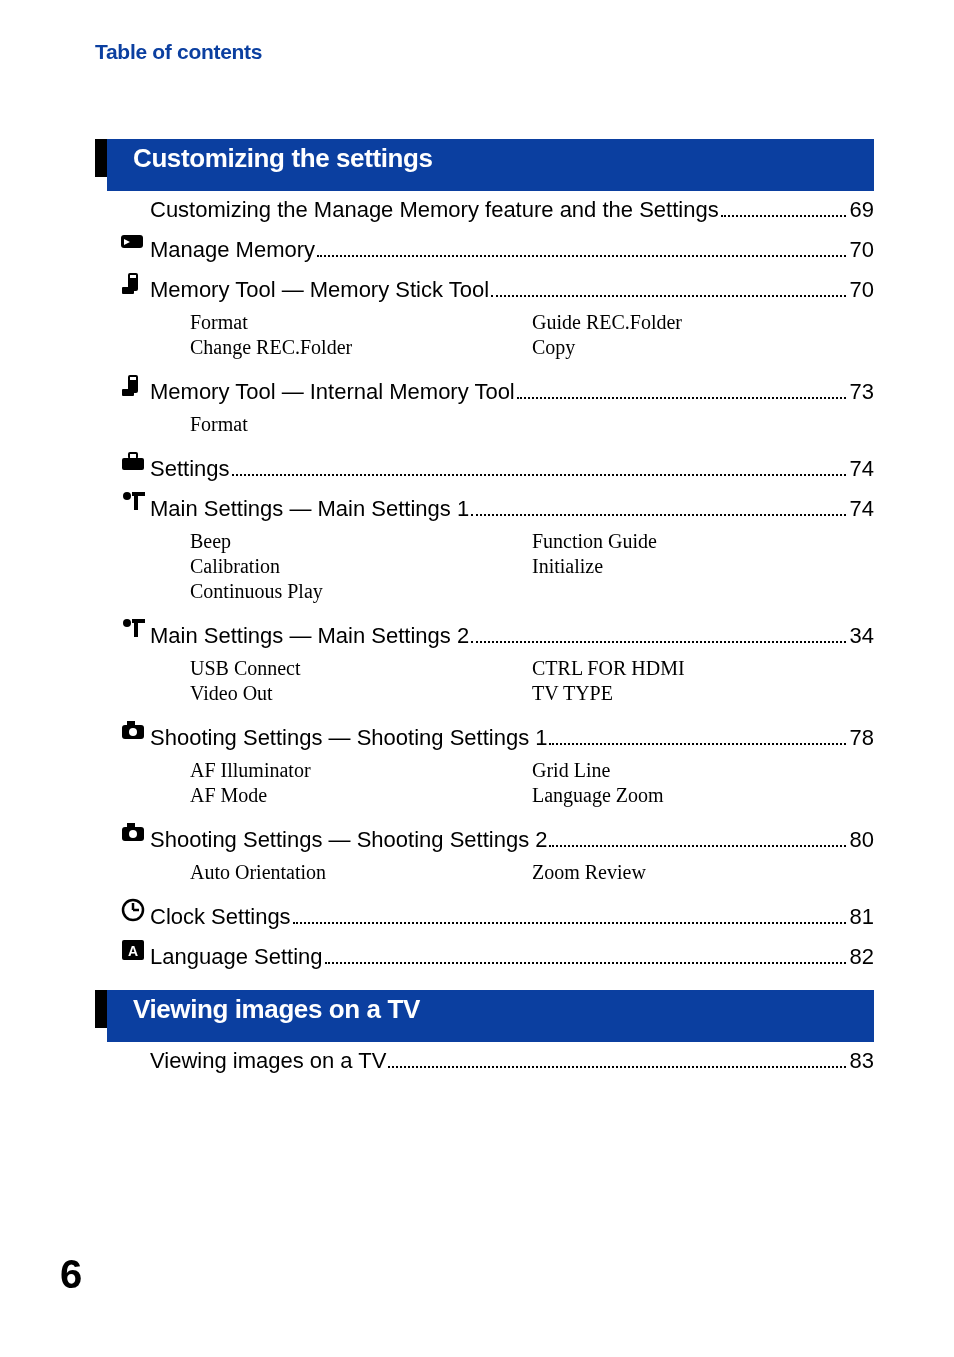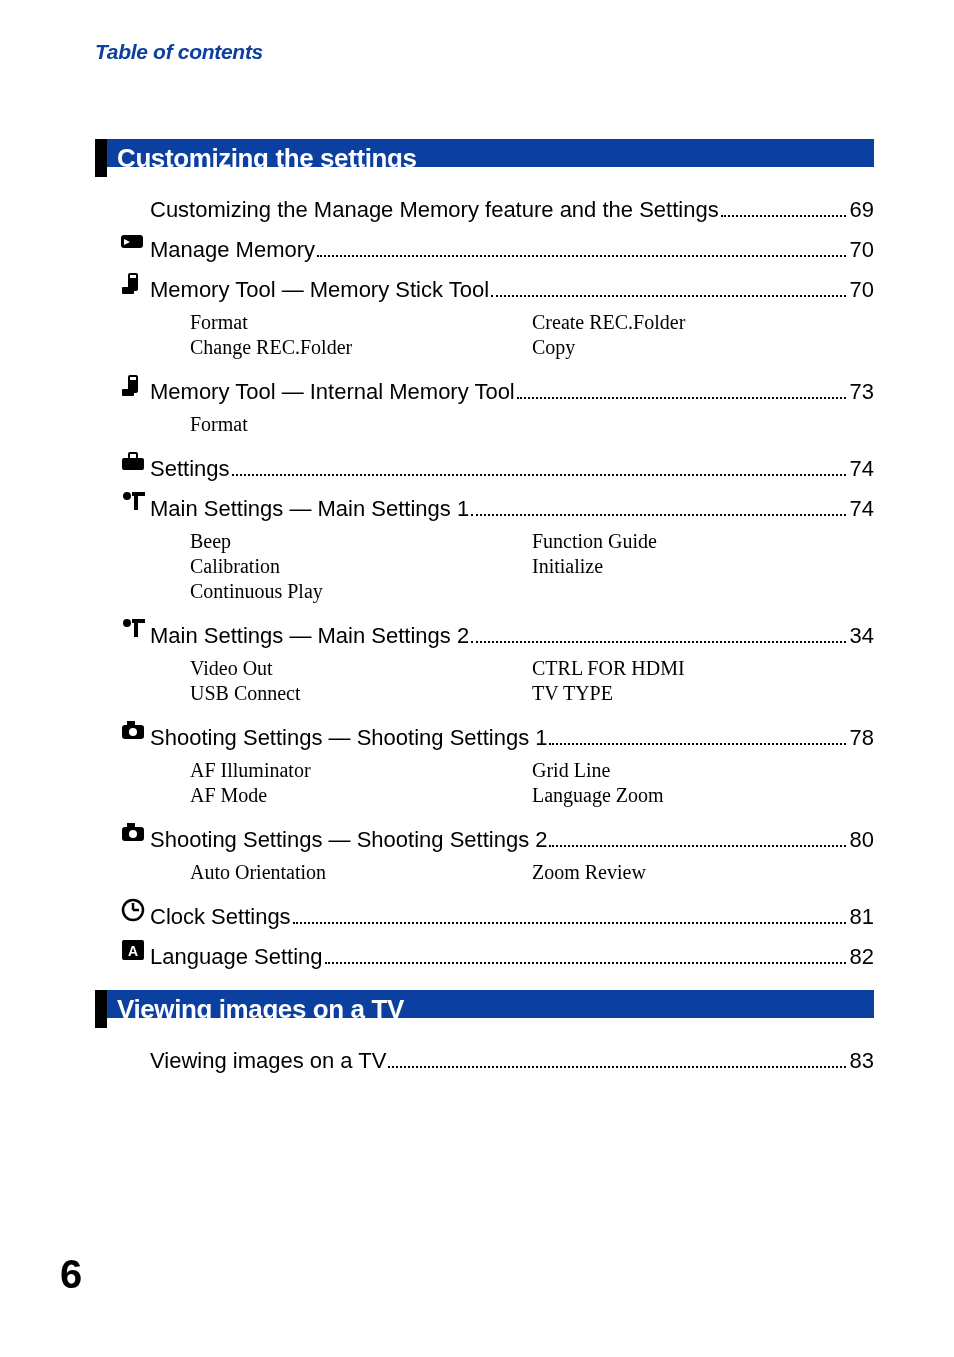--- a/index.html
+++ b/index.html
@@ -17,45 +17,44 @@
     padding: 40px 80px 0 95px;
     box-sizing: border-box;
   }
   .toc-header {
     color: #0b3fa0;
     font-weight: bold;
     font-size: 21px;
     letter-spacing: -0.3px;
     font-family: Arial, Helvetica, sans-serif;
     margin-bottom: 75px;
-    font-style: italic;
   }
   .section-block {
     margin-bottom: 20px;
   }
   .section-title-wrap {
     position: relative;
     height: 38px;
     margin-bottom: 18px;
   }
   .section-accent {
     position: absolute;
     left: 0; top: 0;
     width: 12px; height: 38px;
     background: #000;
   }
   .section-bar {
     position: absolute;
-    left: 12px; right: 0; top: 0; height: 28px;
+    left: 12px; right: 0; top: 0; height: 52px;
     background: #0b3fa0;
     color: #fff;
     font-weight: bold;
     font-size: 26px;
     line-height: 38px;
-    padding-left: 10px;
+    padding-left: 26px;
     font-family: Arial, Helvetica, sans-serif;
     letter-spacing: -0.4px;
   }
   .entries {
     padding-left: 55px;
   }
   .toc-row {
     display: flex;
     align-items: baseline;
     font-size: 22px;
@@ -180,21 +179,21 @@
             <span class="toc-title">Memory Tool — Memory Stick Tool </span>
             <span class="toc-leader"></span>
             <span class="toc-page"> 70</span>
           </div>
           <div class="sub-columns">
             <div class="col">
               <div>Format</div>
               <div>Change REC.Folder</div>
             </div>
             <div class="col">
-              <div>Create REC.Folder</div>
+              <div>Guide REC.Folder</div>
               <div>Copy</div>
             </div>
           </div>
           <div class="toc-row">
             <span class="toc-icon">
               <svg width="28" height="28" viewBox="0 0 28 28">
                 <use href="#ic-memory-tool"></use>
               </svg>
             </span>
             <span class="toc-title">Memory Tool — Internal Memory Tool </span>
@@ -243,22 +242,22 @@
               <svg width="28" height="28" viewBox="0 0 28 28">
                 <use href="#ic-main-settings"></use>
               </svg>
             </span>
             <span class="toc-title">Main Settings — Main Settings 2 </span>
             <span class="toc-leader"></span>
             <span class="toc-page"> 34</span>
           </div>
           <div class="sub-columns">
             <div class="col">
+              <div>USB Connect</div>
               <div>Video Out</div>
-              <div>USB Connect</div>
             </div>
             <div class="col">
               <div>CTRL FOR HDMI</div>
               <div>TV TYPE</div>
             </div>
           </div>
           <div class="toc-row">
             <span class="toc-icon">
               <svg width="28" height="28" viewBox="0 0 28 28">
                 <use href="#ic-camera"></use>

